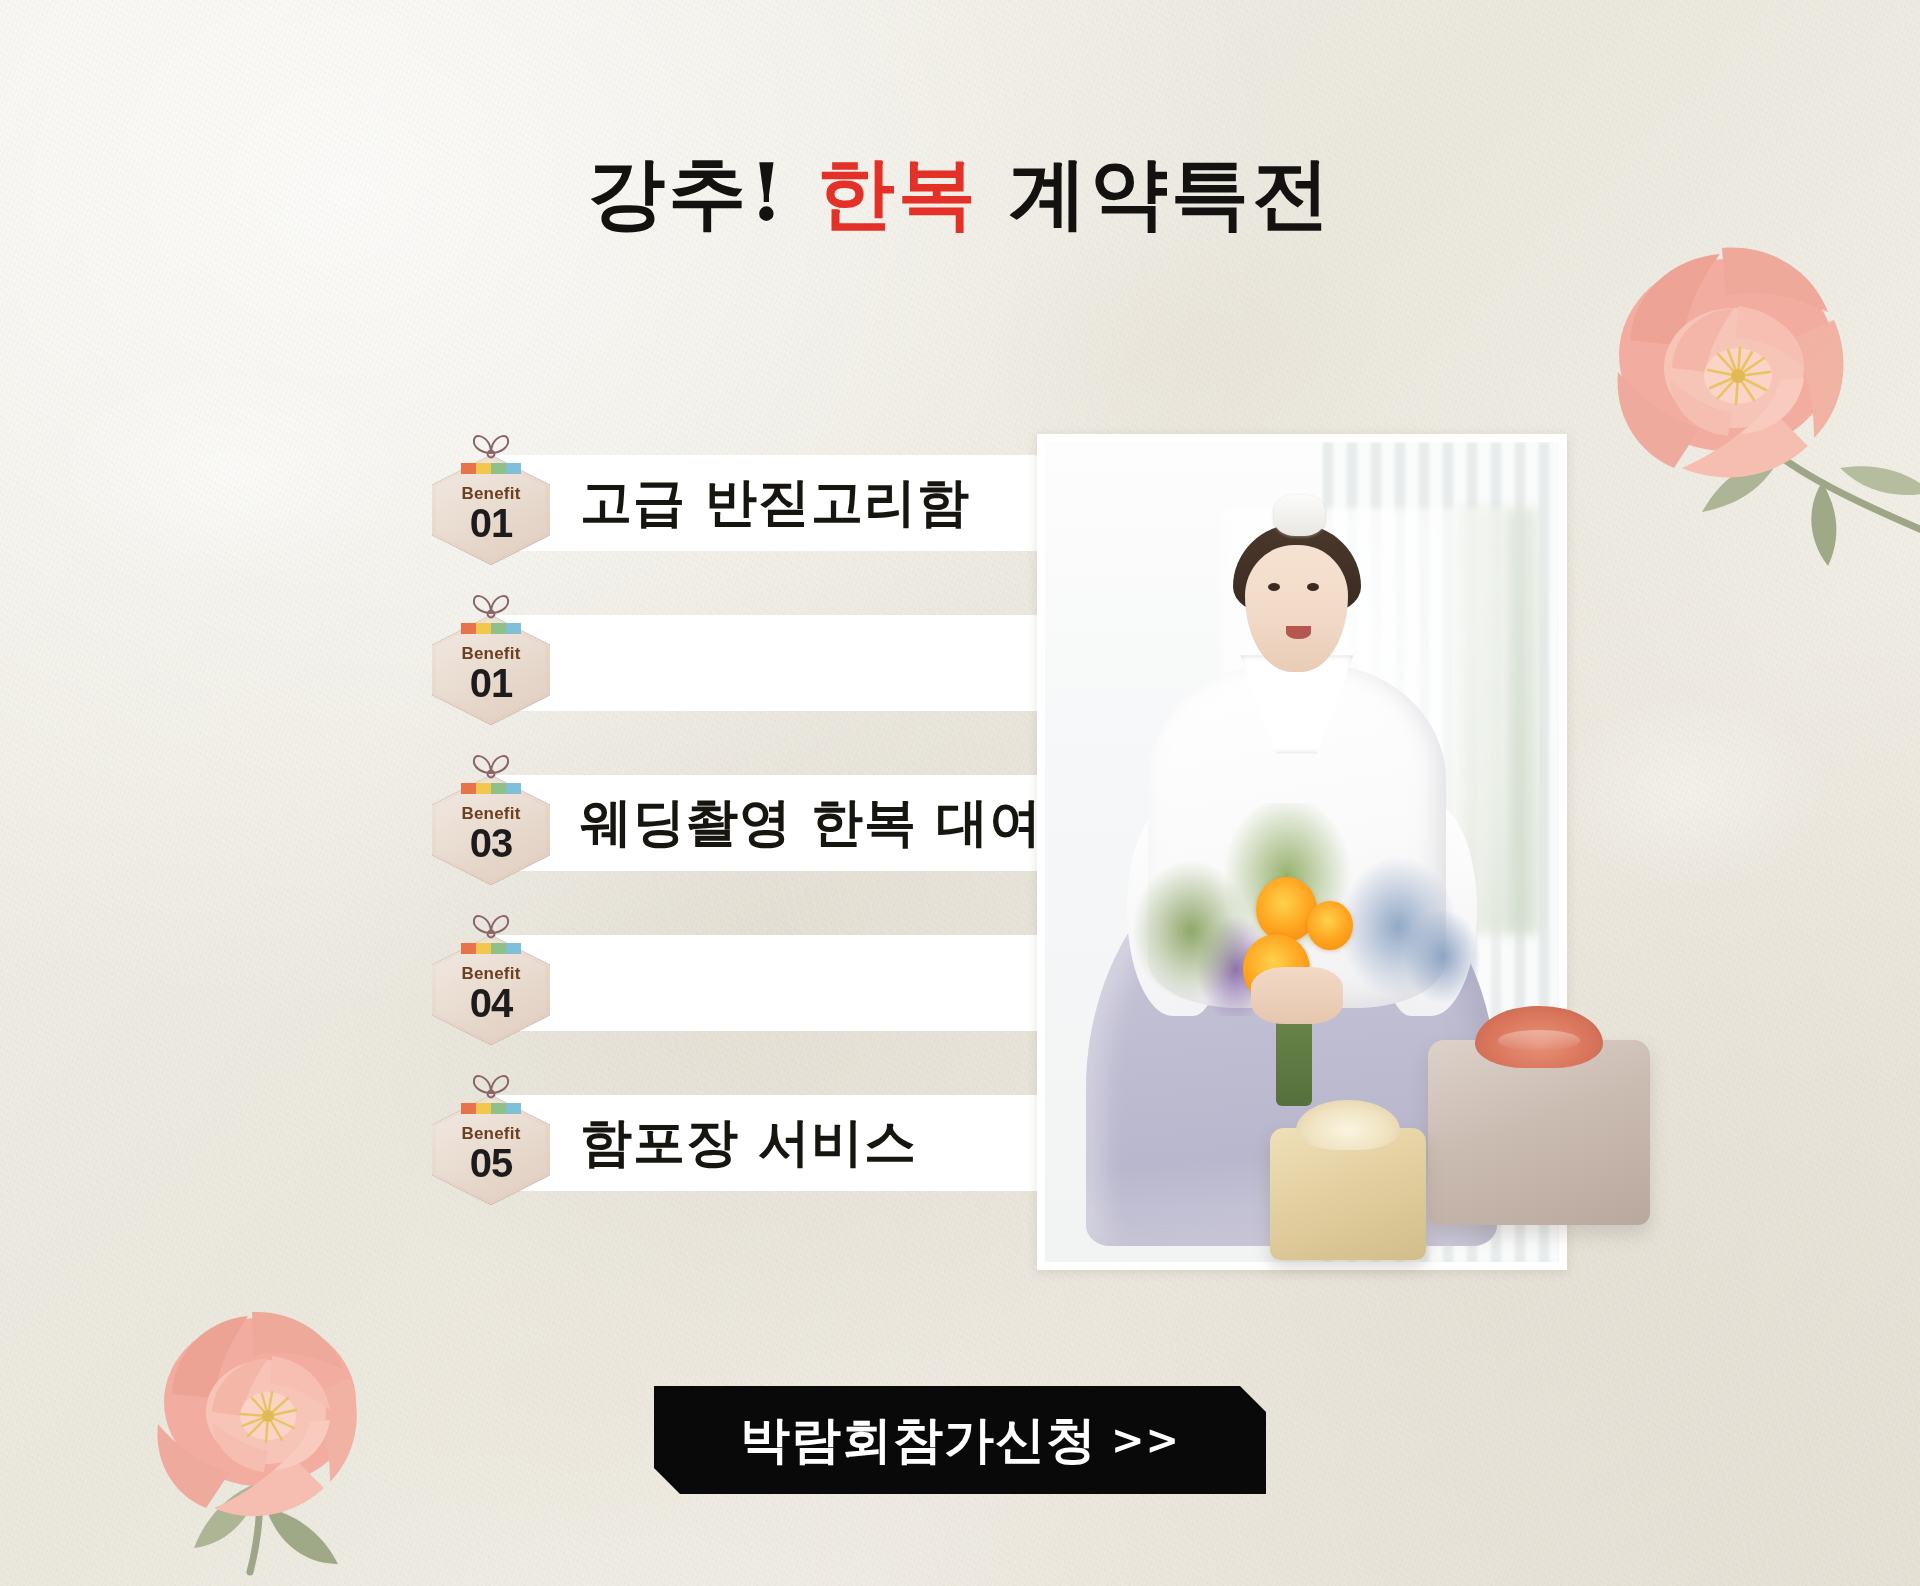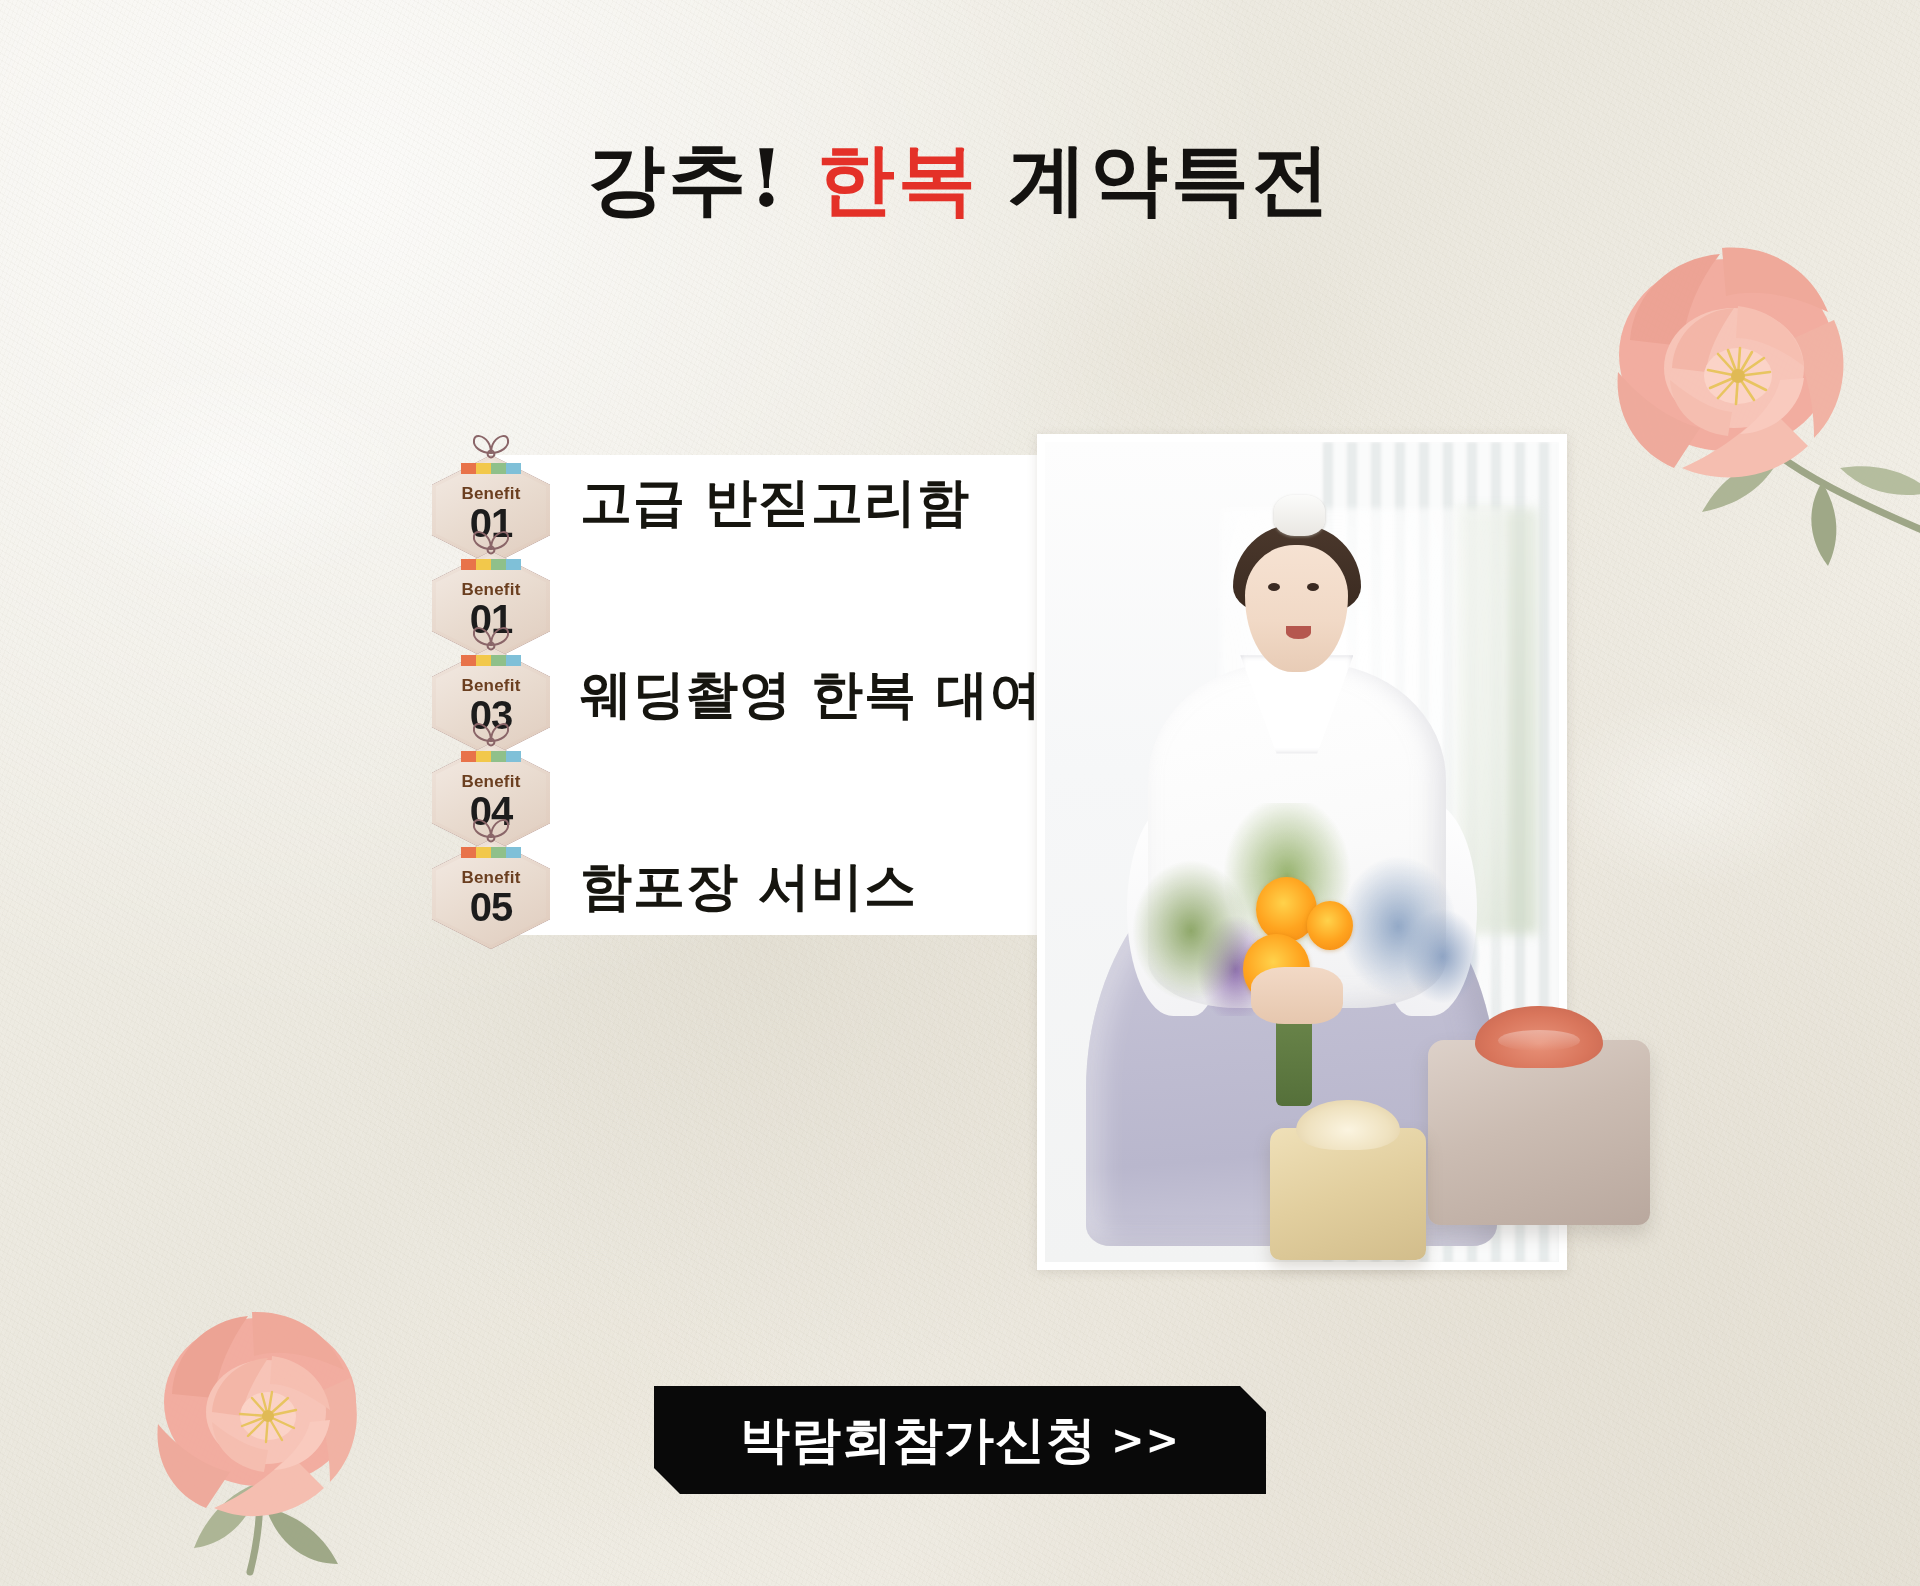--- a/index.html
+++ b/index.html
@@ -51,41 +51,42 @@
   }
   #subtitle {
     font-family: "DejaVu Serif", "Liberation Serif", serif;
     font-size: 40px;
     letter-spacing: 2px;
     color: #1d1b18;
     font-weight: 600;
     line-height: 1.2;
   }
   #title-line {
-    margin-top: 22px;
+    margin-top: 36px;
     font-family: "DejaVu Serif", "Liberation Serif", serif;
     font-size: 78px;
     font-weight: 700;
     letter-spacing: 3px;
     color: #141210;
     line-height: 1.15;
     white-space: nowrap;
   }
   #title-line .accent { color: #e43128; }
 
   
   #benefit-list {
     position: absolute;
     left: 432px;
     top: 455px;
     width: 740px;
   }
   .benefit-row {
     position: relative;
     height: 96px;
+    margin-bottom: 64px;
   }
   .benefit-bar {
     position: absolute;
     left: 64px; top: 0;
     width: 676px; height: 96px;
     background: #ffffff;
   }
   
   .badge {
     position: absolute;

